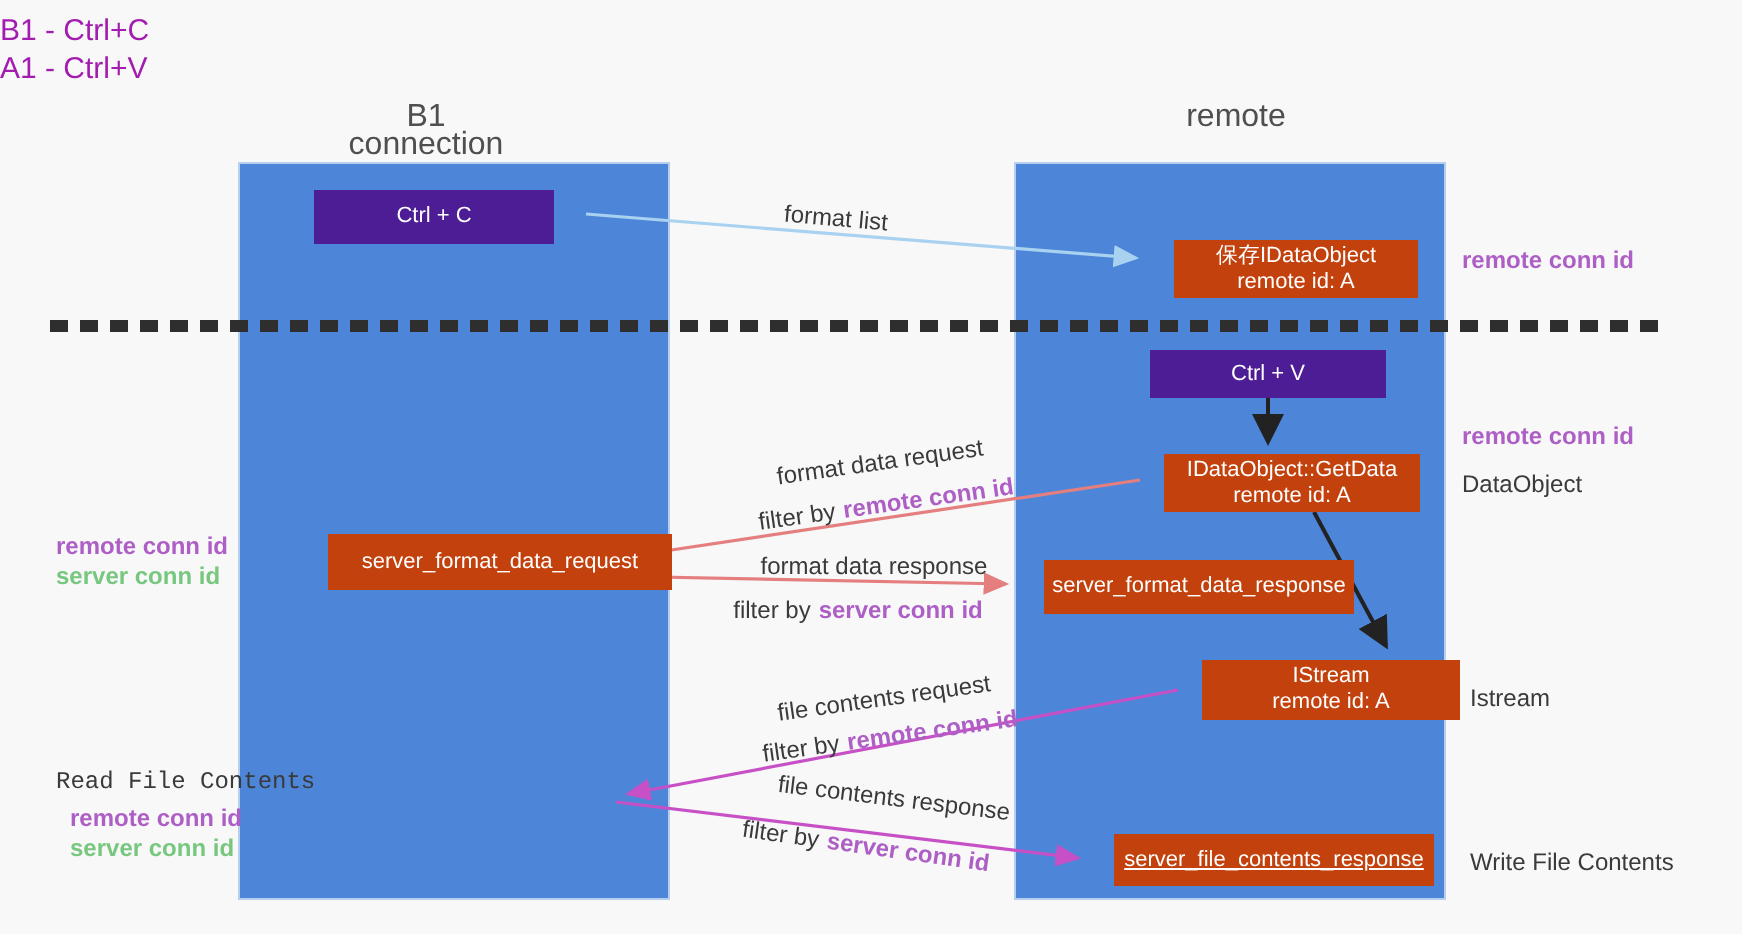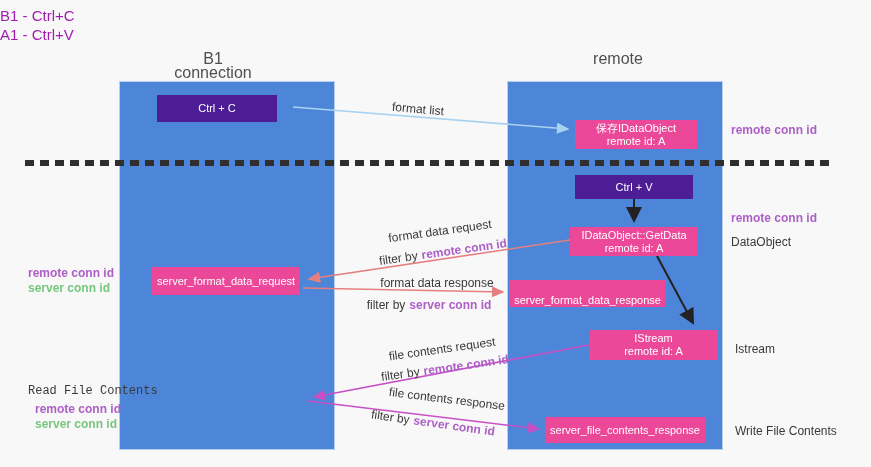--- a/index.html
+++ b/index.html
@@ -3,21 +3,21 @@
 <meta charset="utf-8">
 <style>
   html,body{margin:0;padding:0;}
   body{background:#f8f8f8;font-family:"Liberation Sans", sans-serif;}
   #stage{position:relative;width:871px;height:467px;background:#f8f8f8;overflow:hidden;}
   .title{position:absolute;left:0;top:6px;width:707px;text-align:left;color:#a21caf;font-size:15px;line-height:19px;}
   .col{position:absolute;top:81px;width:216px;height:369px;background:#4d86d8;box-shadow:0 0 0 1px rgba(255,255,255,0.6) inset;}
   .col-header{position:absolute;top:52px;width:216px;text-align:center;color:#4f4f4f;font-size:16px;line-height:14px;}
   .node{position:absolute;display:flex;flex-direction:column;align-items:center;justify-content:center;color:#fff;font-size:11px;line-height:13px;text-align:center;z-index:3;}
   .green{background:#4c1d95;}
-  .orange{background:#ec4899;}
+  .orange{background:#c2410c;margin-left:12px;}
   .dashed{position:absolute;left:25px;top:160px;width:806px;height:6px;z-index:4;
           background:repeating-linear-gradient(to right,#2e2e2e 0 9px,transparent 9px 15px);}
   svg.overlay{position:absolute;left:0;top:0;z-index:2;pointer-events:none;}
   .lbl{position:absolute;font-size:12px;color:#3a3a3a;white-space:nowrap;z-index:5;}
   .lbl.rot{transform-origin:center;}
   .purple{color:#ad5fc5;font-weight:bold;}
   .greentxt{color:#77c77f;font-weight:bold;}
   .dark{color:#3a3a3a;}
   .prefix{margin-right:4px;}
   .side{position:absolute;font-size:12px;white-space:nowrap;z-index:5;}
@@ -76,31 +76,31 @@
     <div>保存IDataObject</div>
     <div>remote id: A</div>
   </div>
   <div class="node green" style="left:575px;top:175px;width:118px;height:24px;">
     <div>Ctrl + V</div>
   </div>
   <div class="node orange" style="left:570px;top:227px;width:128px;height:29px;">
     <div>IDataObject::GetData</div>
     <div>remote id: A</div>
   </div>
-  <div class="node orange" style="left:152px;top:267px;width:148px;height:28px;text-align:center;">
+  <div class="node orange" style="left:152px;top:267px;width:172px;height:28px;text-align:center;">
     <div>server_format_data_request</div>
   </div>
-  <div class="node orange" style="left:510px;top:280px;width:155px;height:27px;justify-content:flex-end;">
+  <div class="node orange" style="left:510px;top:280px;width:155px;height:27px;">
     <div>server_format_data_response</div>
   </div>
   <div class="node orange" style="left:589px;top:330px;width:129px;height:30px;">
     <div>IStream</div>
     <div>remote id: A</div>
   </div>
-  <div class="node orange" style="left:545px;top:417px;width:160px;height:26px;">
+  <div class="node orange" style="left:545px;top:417px;width:160px;height:26px;text-decoration:underline;">
     <div>server_file_contents_response</div>
   </div>
 
   <div class="lbl rot" style="left:418px;top:109px;transform:translate(-50%,-50%) rotate(5deg);">format list</div>
 
   <div class="lbl rot" style="left:440px;top:231px;transform:translate(-50%,-50%) rotate(-8deg);">format data request</div>
   <div class="lbl rot" style="left:443px;top:252px;transform:translate(-50%,-50%) rotate(-8deg);">
     <span class="dark prefix">filter by</span><span class="purple">remote conn id</span>
   </div>
 

